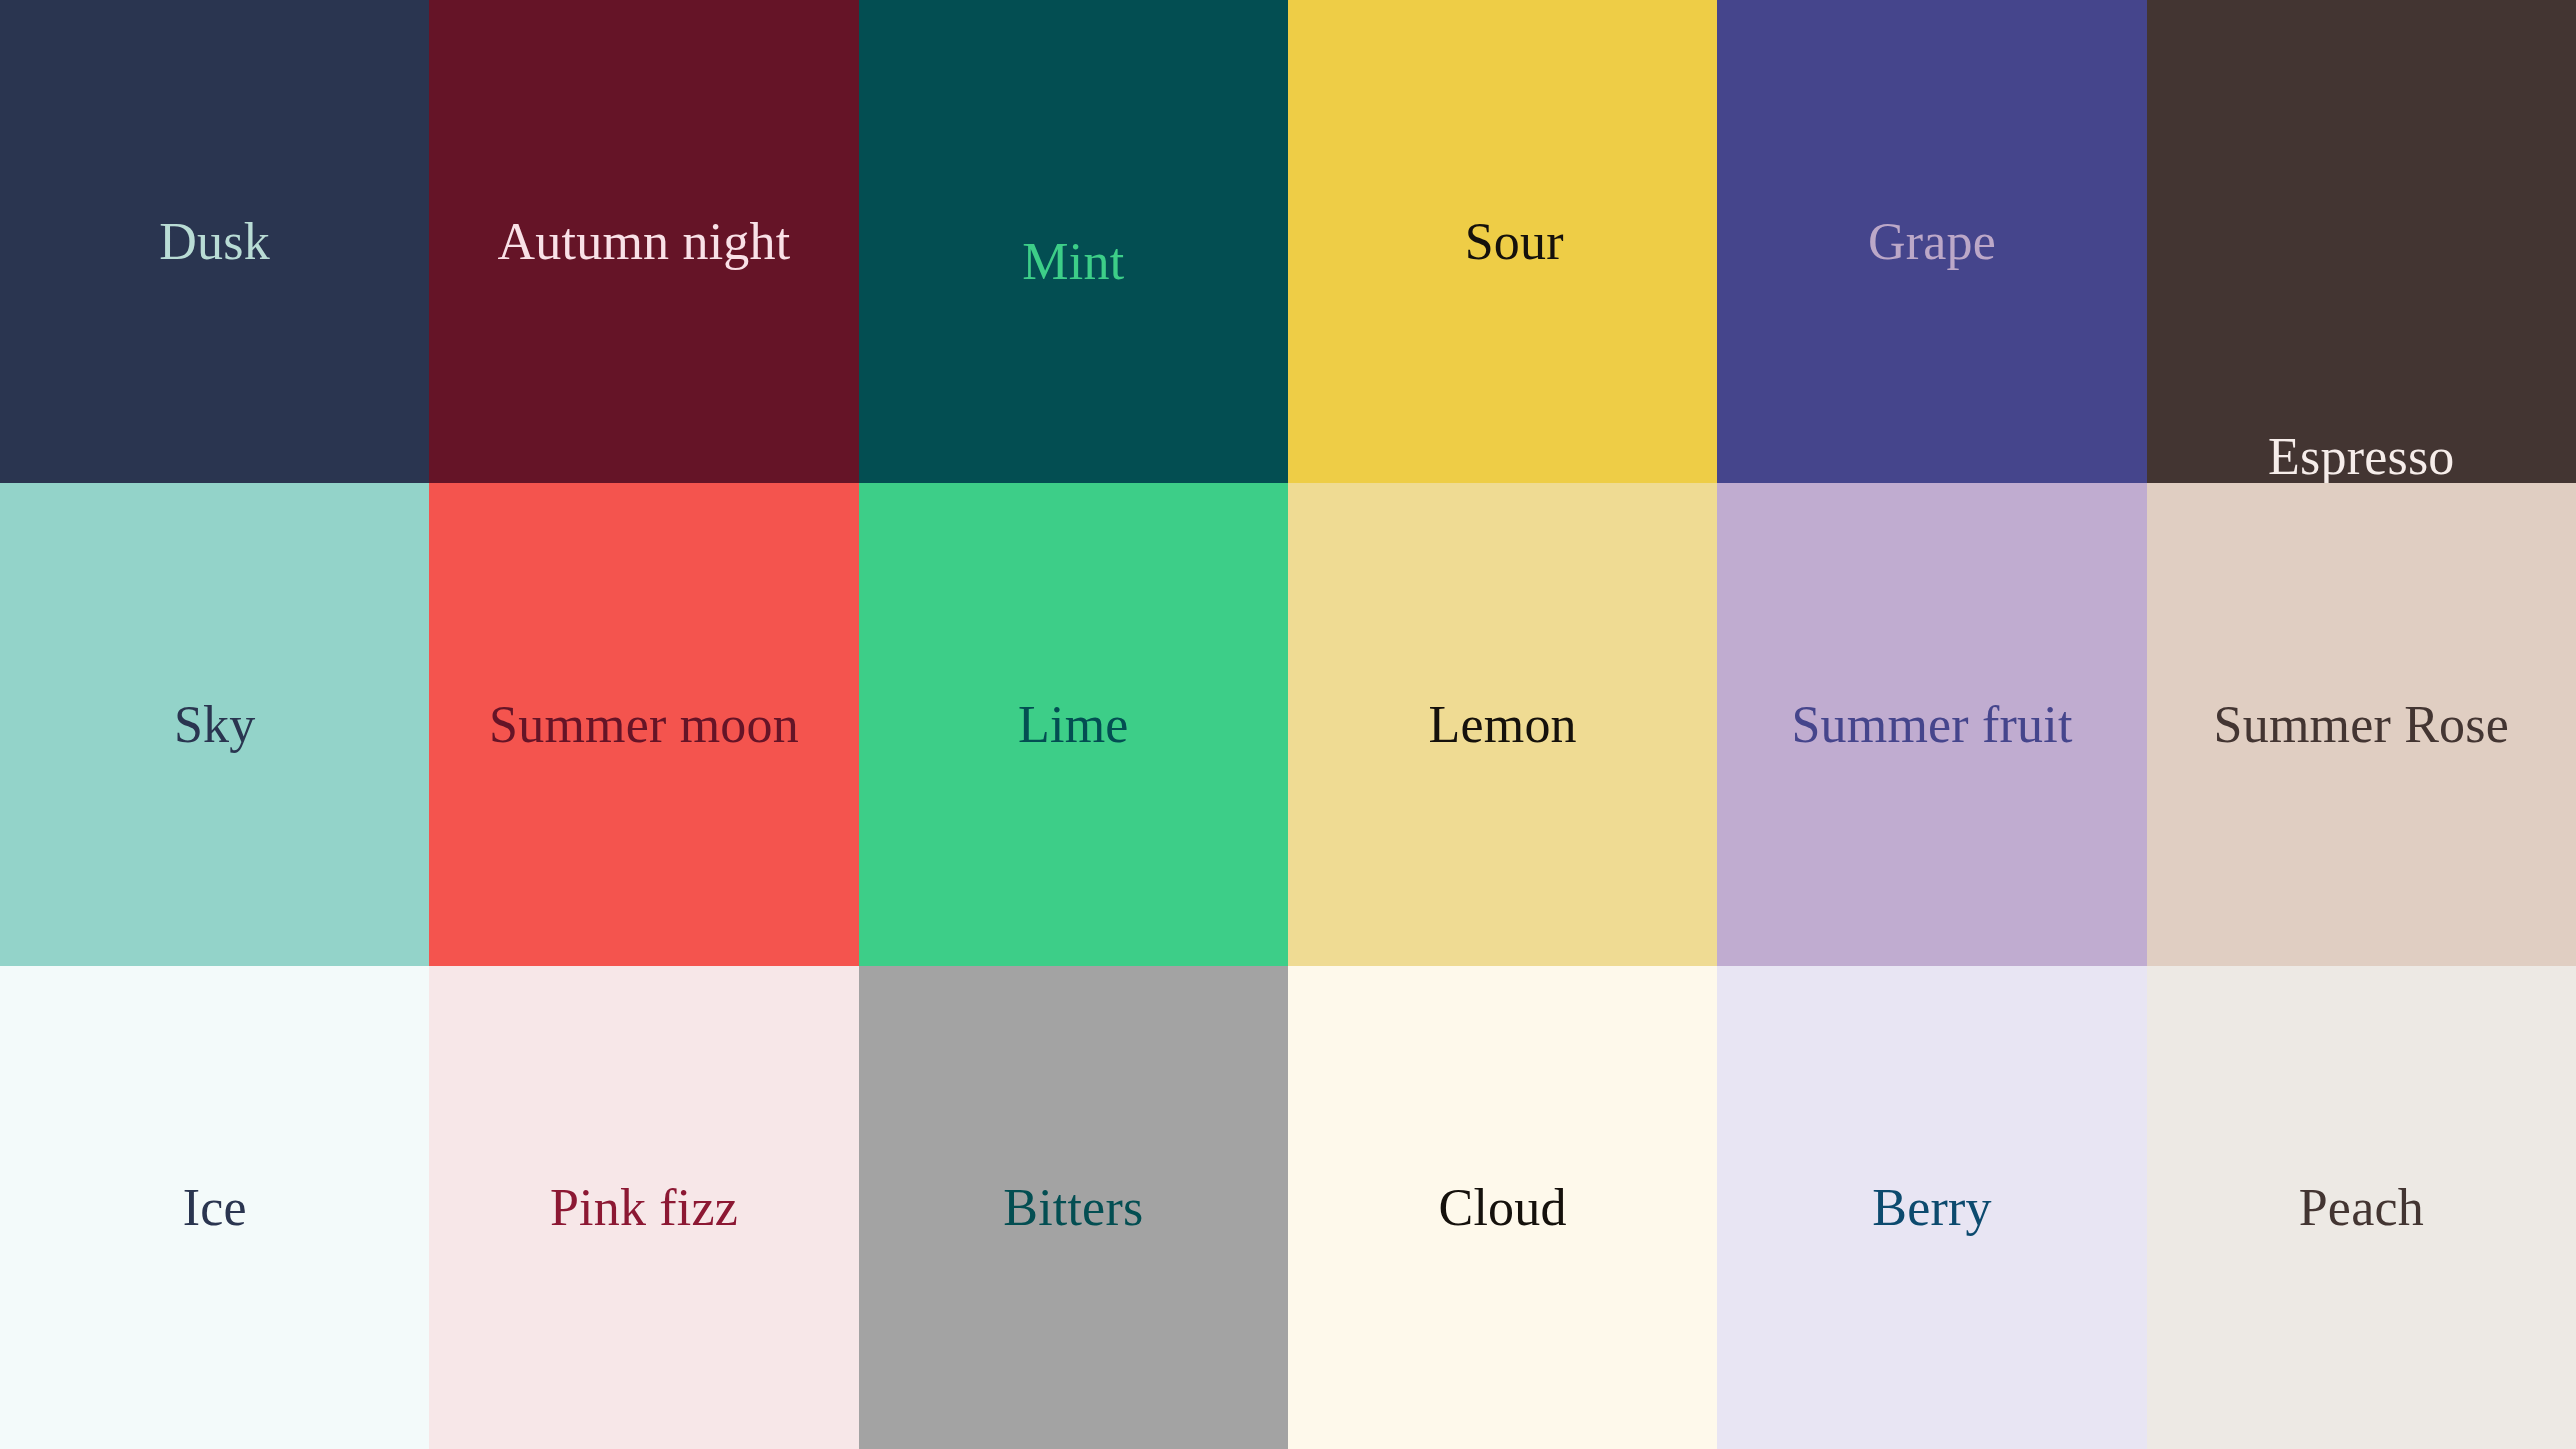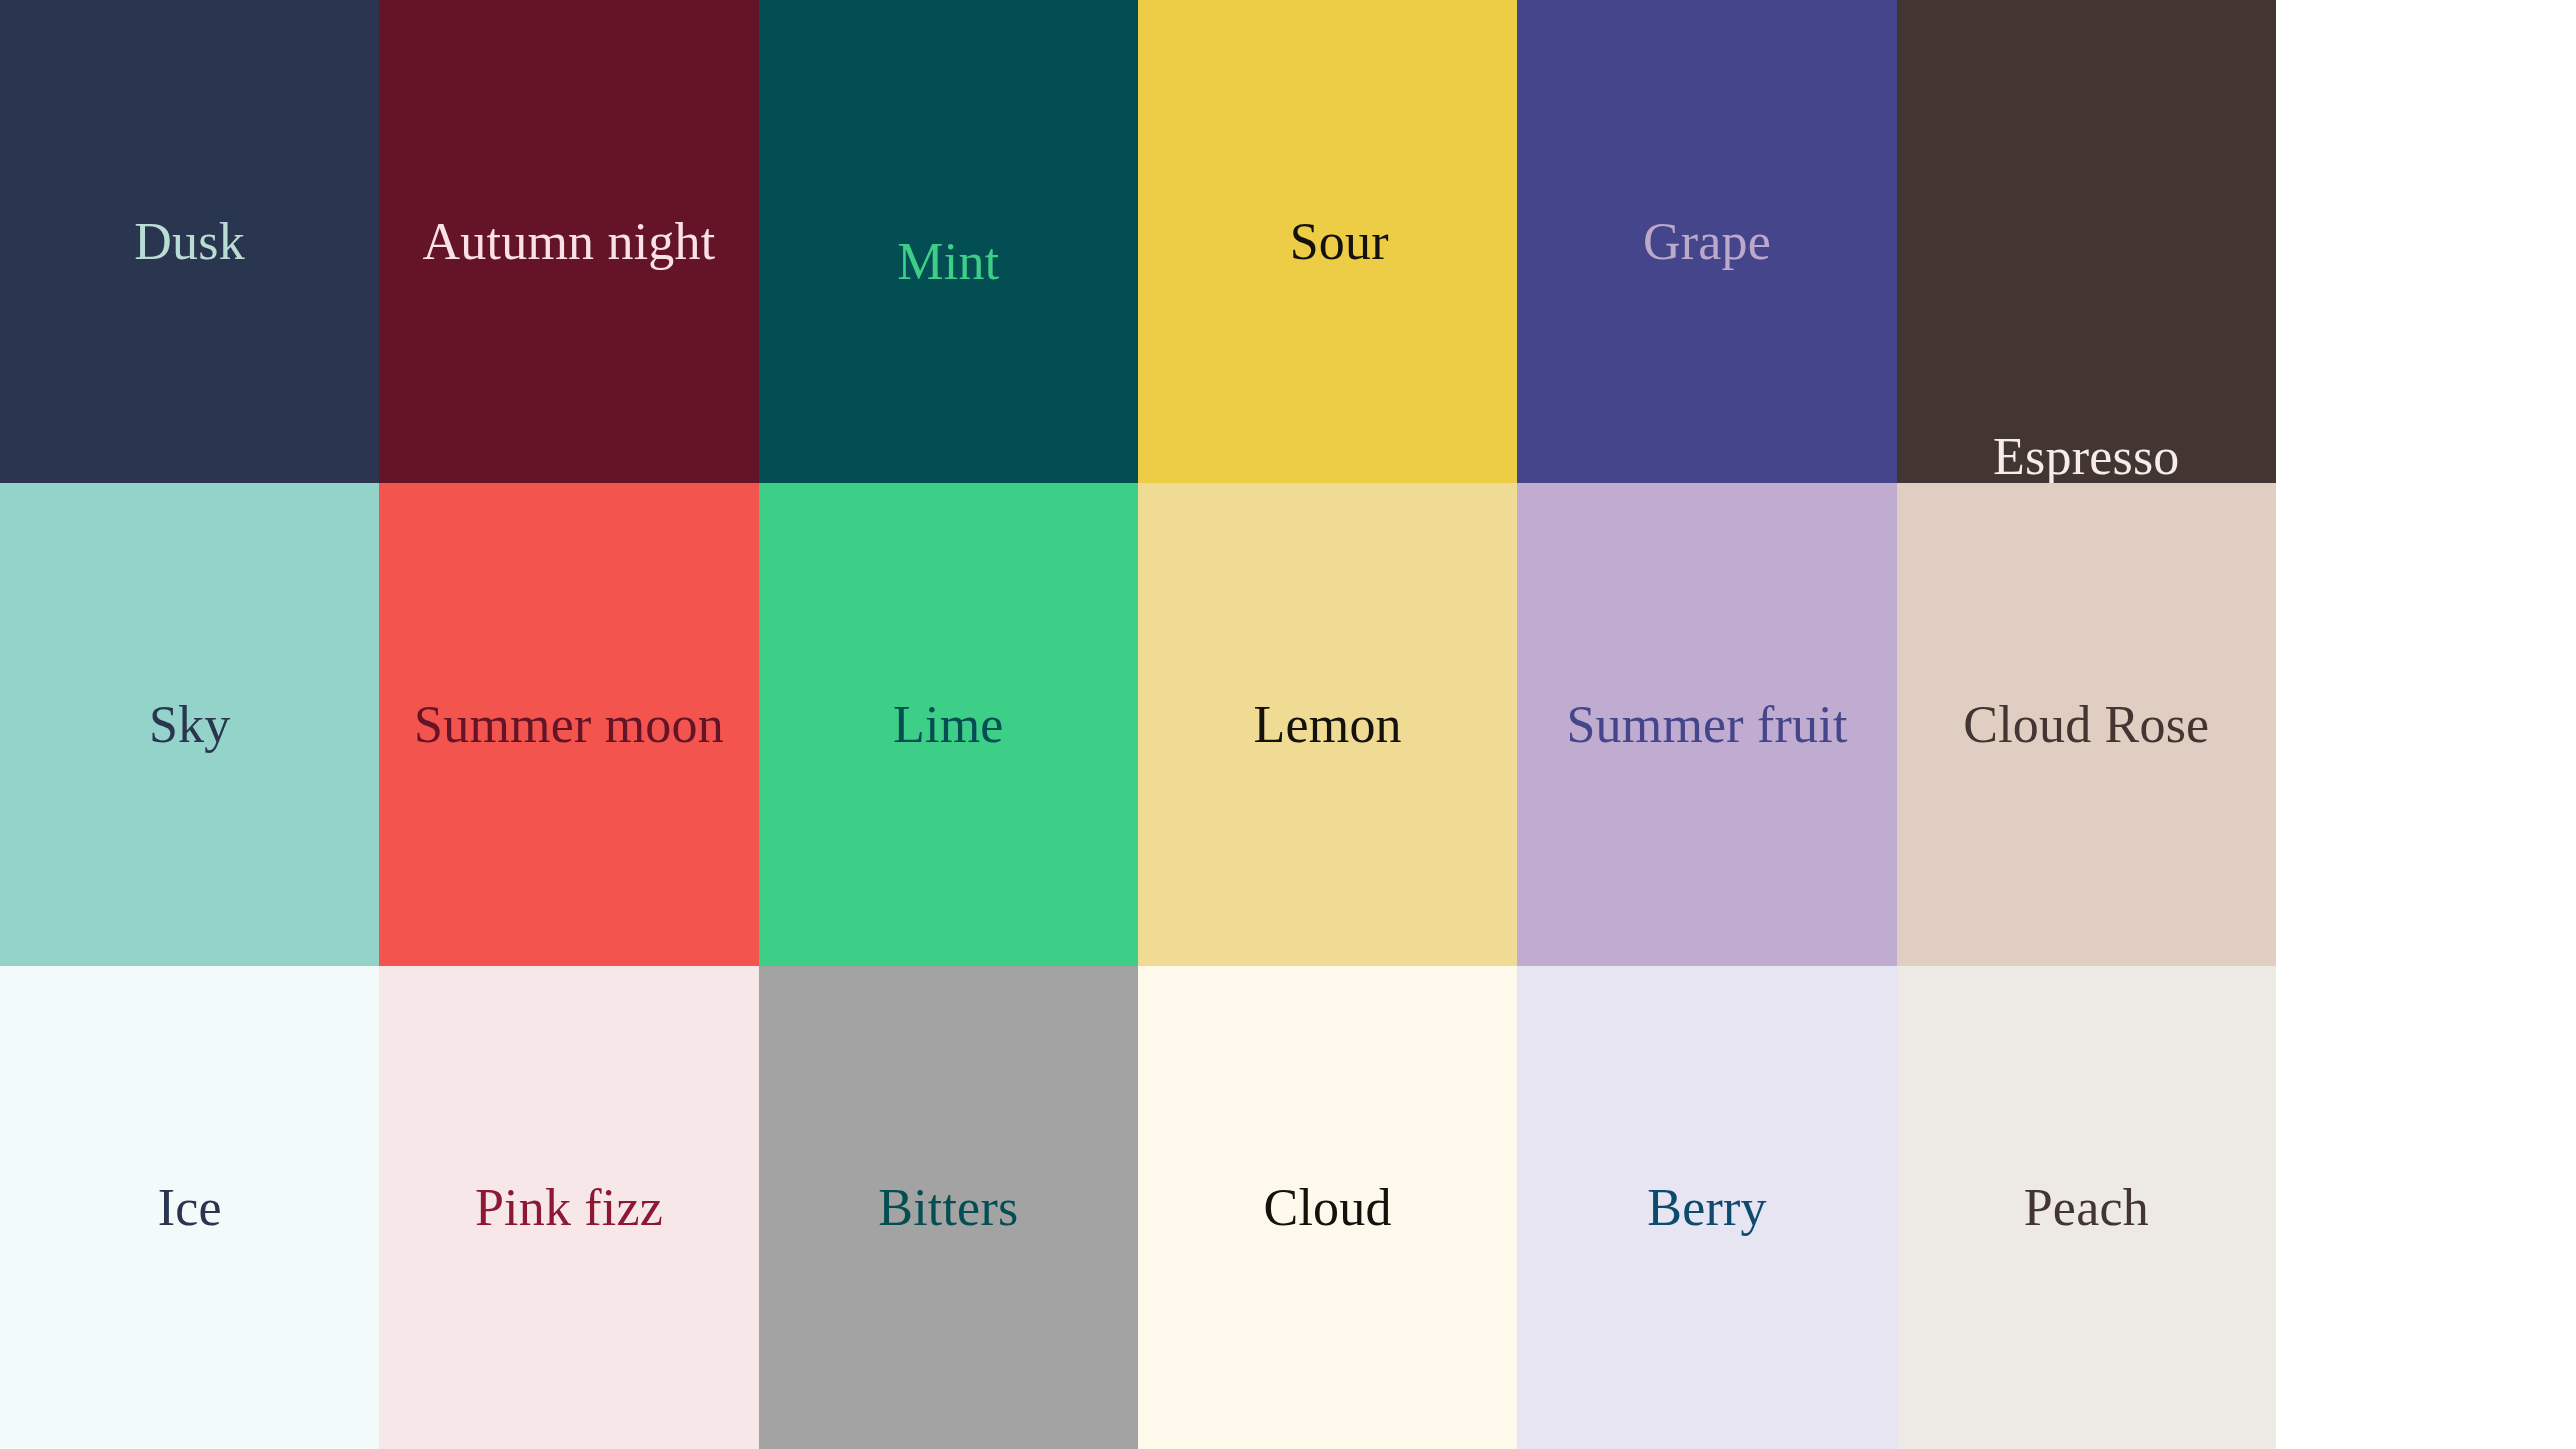--- a/index.html
+++ b/index.html
@@ -7,21 +7,21 @@
     margin: 0;
     padding: 0;
     width: 2576px;
     height: 1449px;
     overflow: hidden;
     background: #ffffff;
   }
 
   #palette-grid {
     display: grid;
-    width: 2276px;
+    width: 2576px;
     height: 1449px;
     grid-template-columns: repeat(6, 1fr);
     grid-template-rows: repeat(3, 1fr);
   }
 
   .swatch {
     display: flex;
     align-items: center;
     justify-content: center;
     overflow: hidden;
@@ -70,21 +70,21 @@
     <div class="swatch" style="background-color: rgb(61, 206, 136);">
       <span class="swatch-label" style="color: rgb(3, 78, 82);">Lime</span>
     </div>
     <div class="swatch" style="background-color: rgb(239, 219, 147);">
       <span class="swatch-label" style="color: rgb(21, 17, 12);">Lemon</span>
     </div>
     <div class="swatch" style="background-color: rgb(192, 172, 208);">
       <span class="swatch-label" style="color: rgb(69, 69, 140);">Summer fruit</span>
     </div>
     <div class="swatch" style="background-color: rgb(224, 206, 194);">
-      <span class="swatch-label" style="color: rgb(67, 53, 50);">Cloud Rose</span>
+      <span class="swatch-label" style="color: rgb(67, 53, 50);">Summer Rose</span>
     </div>
     <div class="swatch" style="background-color: rgb(243, 250, 250);">
       <span class="swatch-label" style="color: rgb(42, 53, 80);">Ice</span>
     </div>
     <div class="swatch" style="background-color: rgb(247, 231, 232);">
       <span class="swatch-label" style="color: rgb(140, 24, 51);">Pink fizz</span>
     </div>
     <div class="swatch" style="background-color: #a3a3a3;">
       <span class="swatch-label" style="color: rgb(3, 78, 82);">Bitters</span>
     </div>

